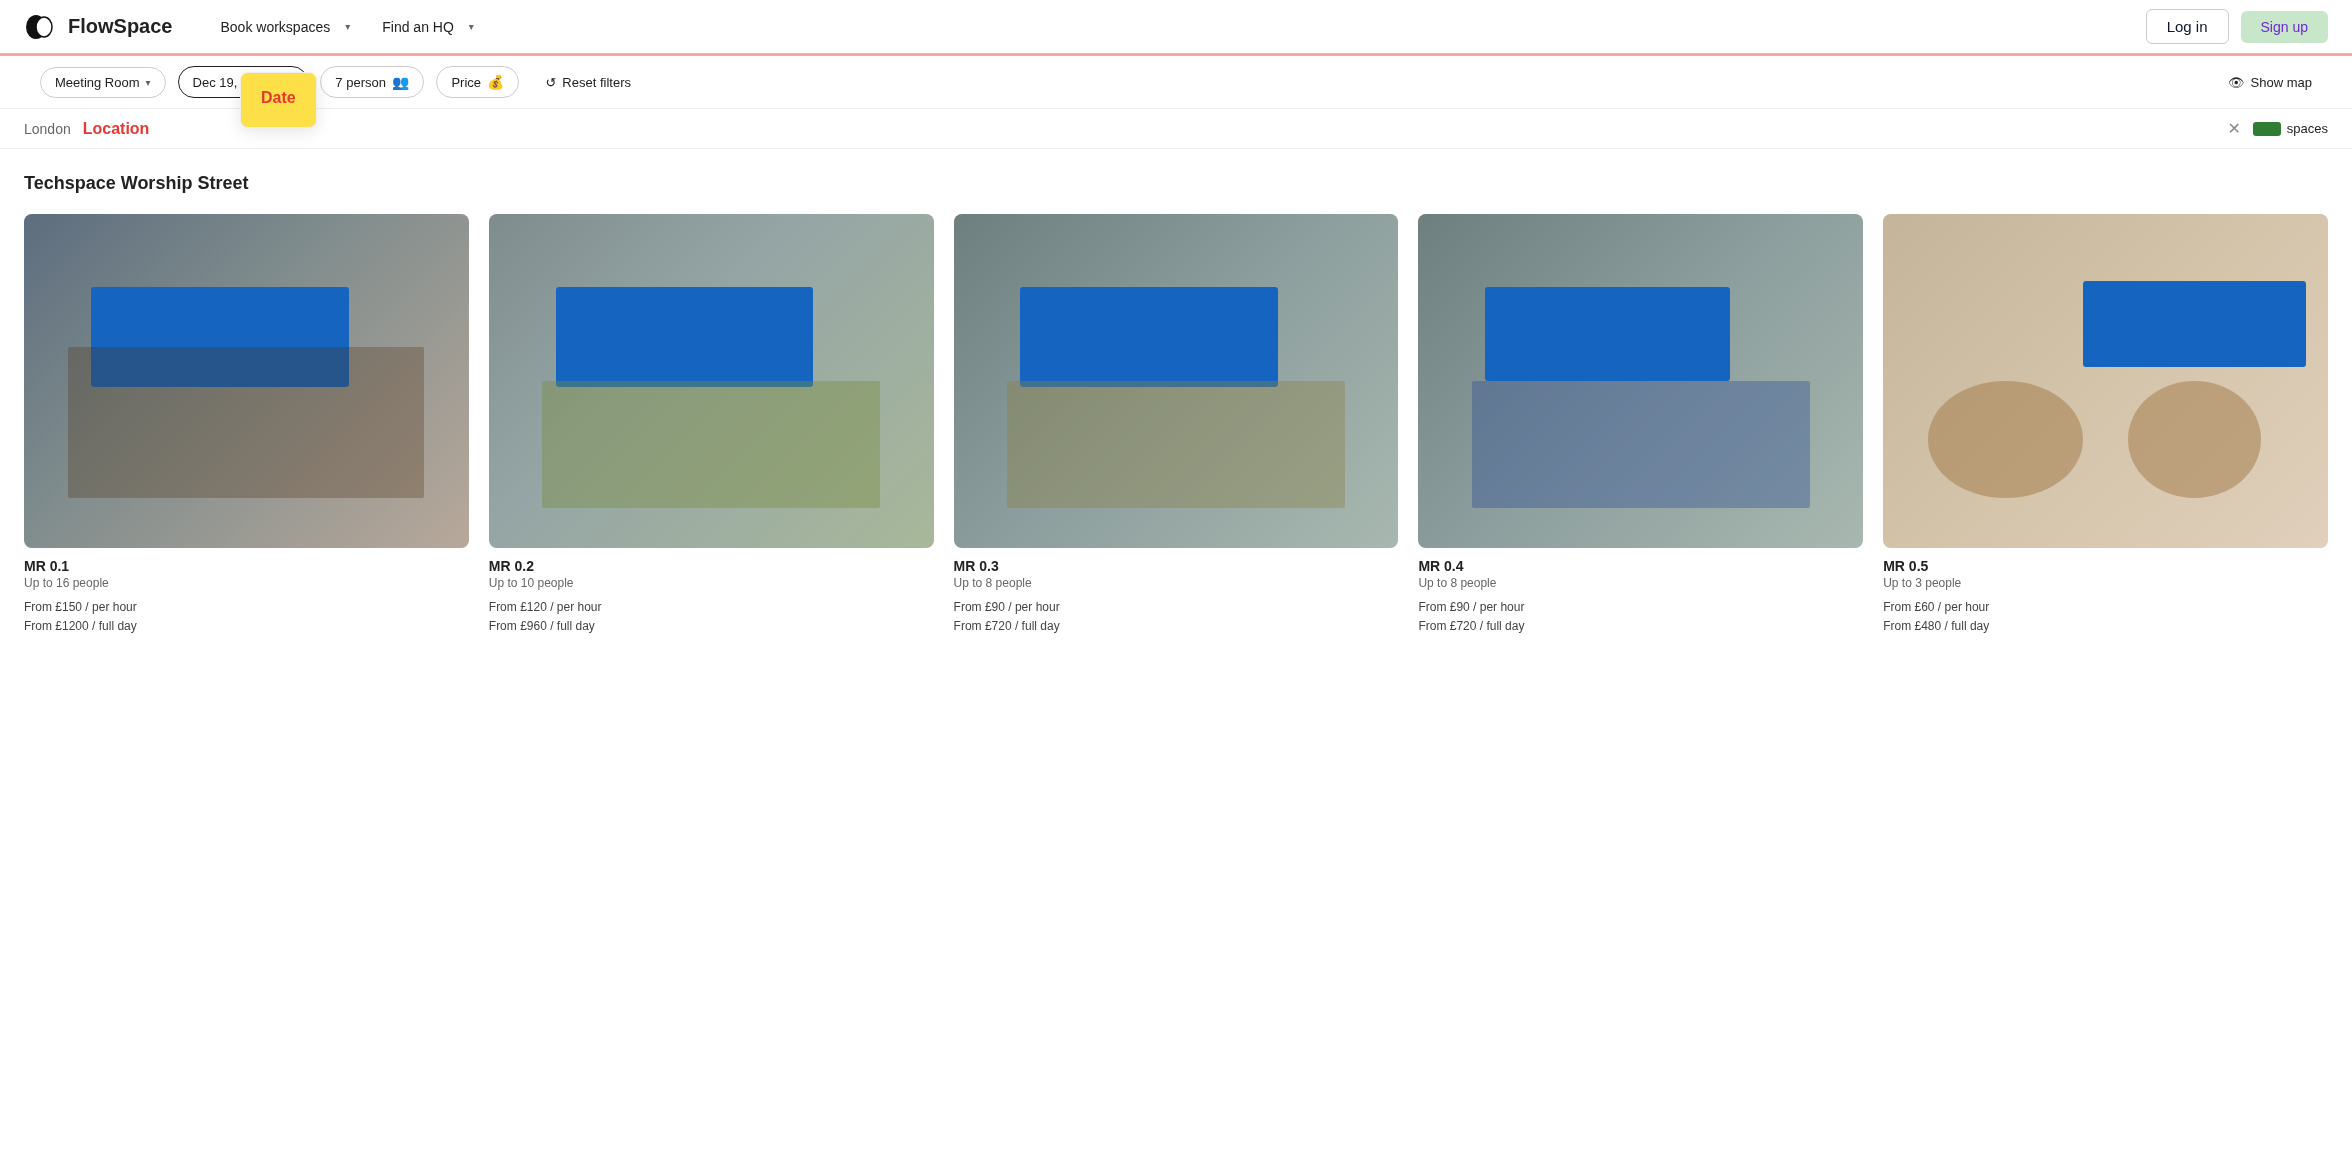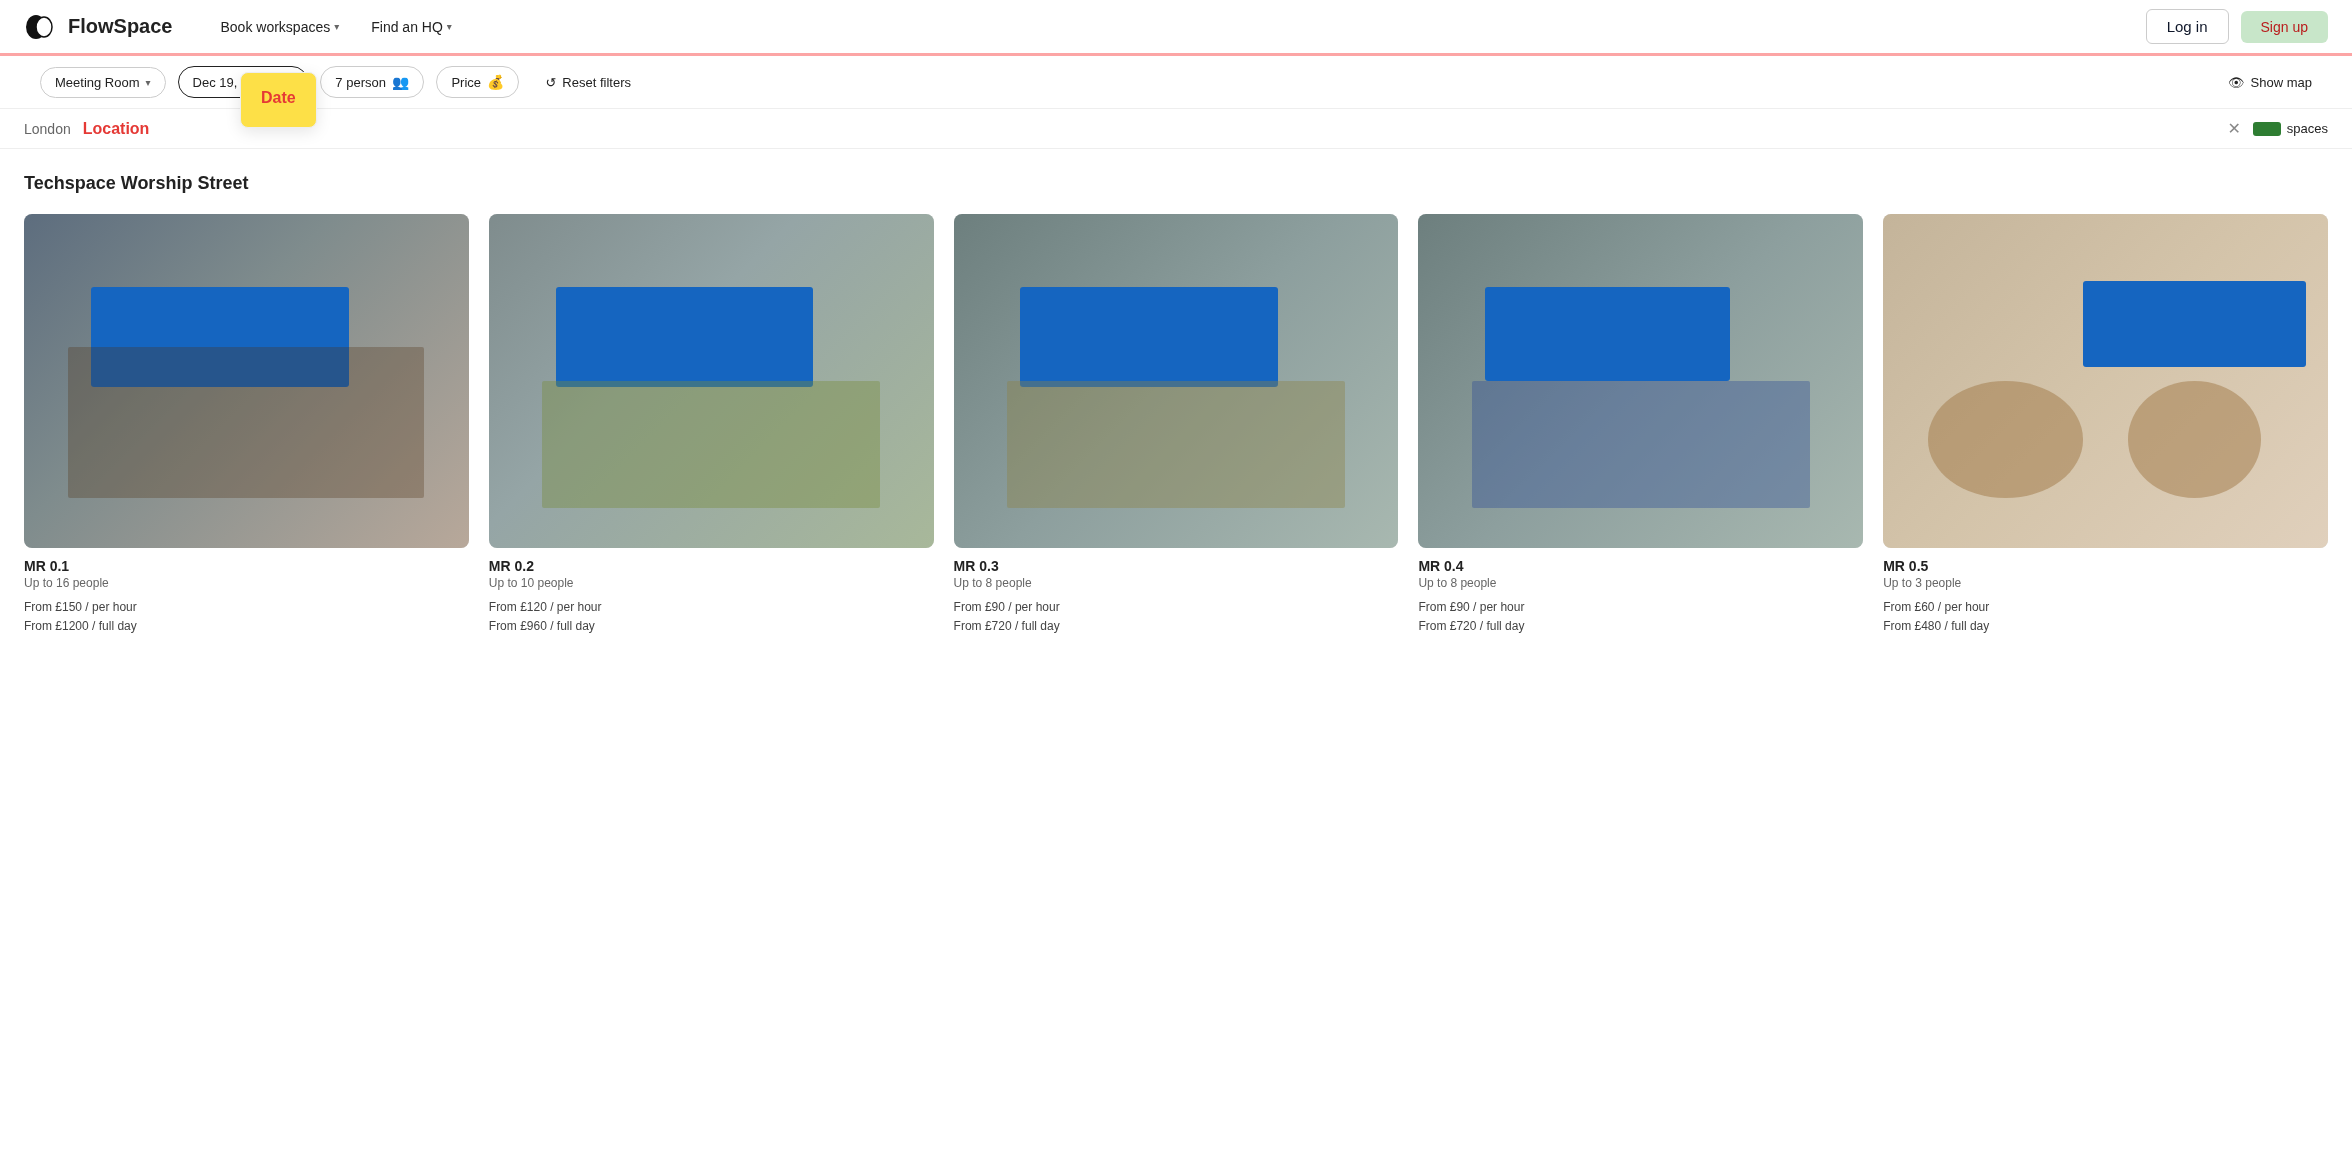--- a/index.html
+++ b/index.html
@@ -30,21 +30,21 @@
       color: #222;
     }
     .nav-links {
       display: flex;
       gap: 0;
       align-items: center;
     }
     .nav-link {
       display: flex;
       align-items: center;
-      gap: 4px;
+      gap: 15px;
       padding: 8px 16px;
       font-size: 14px;
       cursor: pointer;
       color: #222;
       font-weight: 500;
     }
     .chevron { font-size: 10px; color: #666; }
     .nav-right {
       margin-left: auto;
       display: flex;
@@ -60,21 +60,21 @@
       font-size: 15px;
       color: #0f172a;
     }
     .btn-signup {
       border: none;
       background: #c8e6c9;
       padding: 8px 20px;
       border-radius: 6px;
       cursor: pointer;
       font-size: 14px;
-      color: #b91c1c;
+      color: #6d28d9;
       font-weight: 500;
     }
 
     
     .date-dropdown {
       position: absolute;
       top: 72px;
       left: 240px;
       background: #fde047;
       border: 1px solid #eee;

